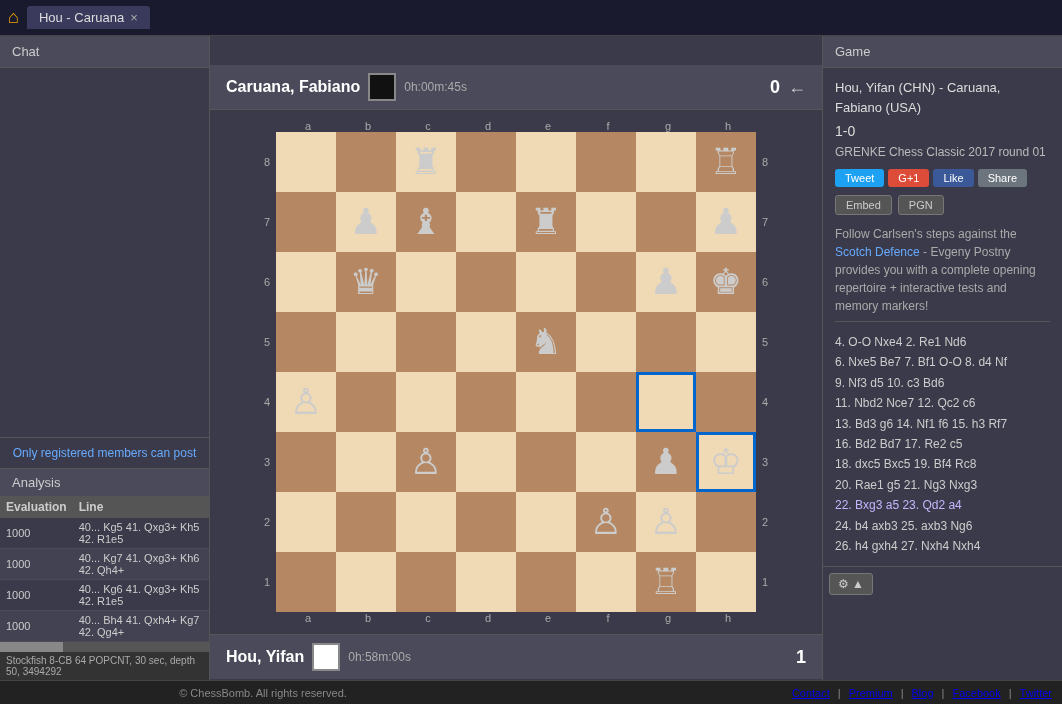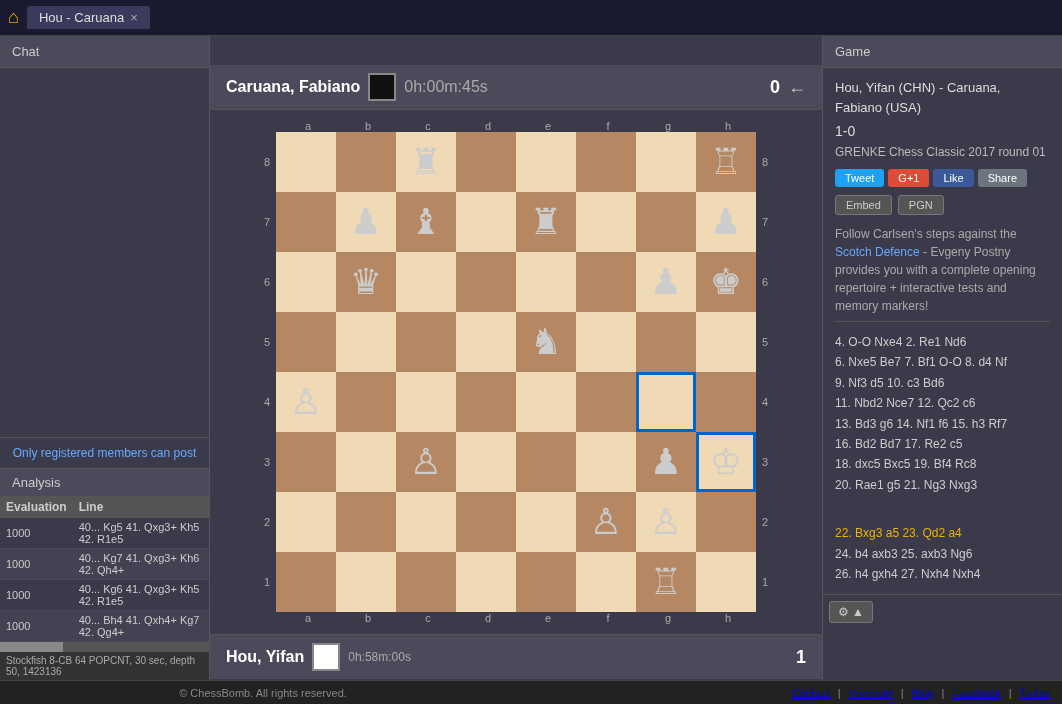--- a/index.html
+++ b/index.html
@@ -30,21 +30,21 @@
     #analysis-table tr:nth-child(even) td { background: #424252; }
     #analysis-scrollbar { background: #555; height: 10px; }
     #analysis-scrollbar-inner { background: #888; height: 10px; width: 30%; }
     #stockfish-info { font-size: 10px; color: #aaa; padding: 3px 6px; background: #333; }
 
     
     #center-panel { flex: 1; display: flex; flex-direction: column; align-items: center; background: #3a3a4a; }
     #player-top { width: 100%; padding: 8px 16px; display: flex; align-items: center; justify-content: space-between; background: #4a4a5a; border-bottom: 1px solid #555; margin-top: 29px; }
     #player-top-info { display: flex; align-items: center; gap: 8px; }
     #player-top-name { font-size: 16px; color: #fff; font-weight: bold; }
-    #player-top-time { font-size: 16px; color: #aaa; }
+    #player-top-time { font-size: 12px; color: #aaa; }
     #player-top-color { width: 28px; height: 28px; background: #111; border: 2px solid #888; }
     #player-top-score { font-size: 18px; color: #fff; font-weight: bold; }
     #score-arrow { color: #ccc; font-size: 18px; }
 
     #board-container { padding: 10px; }
     #board-coords-top { display: flex; margin-left: 20px; }
     #board-coords-top span { width: 60px; text-align: center; color: #aaa; font-size: 11px; }
     #board-row { display: flex; }
     #board-coords-left { display: flex; flex-direction: column; }
     #board-coords-left span { height: 60px; display: flex; align-items: center; color: #aaa; font-size: 11px; width: 18px; justify-content: center; }
@@ -136,21 +136,21 @@
             </tr>
             <tr>
               <td>1000</td>
               <td>40... Bh4 41. Qxh4+ Kg7 42. Qg4+</td>
             </tr>
           </tbody>
       </table>
       <div id="analysis-scrollbar">
         <div id="analysis-scrollbar-inner"></div>
       </div>
-      <div id="stockfish-info">Stockfish 8-CB 64 POPCNT, 30 sec, depth 50, 1423136</div>
+      <div id="stockfish-info">Stockfish 8-CB 64 POPCNT, 30 sec, depth 50, 3494292</div>
     </div>
   </div>
 
   <div id="center-panel">
 
     <div id="player-top">
       <div id="player-top-info">
         <div id="player-top-name">Caruana, Fabiano</div>
         <div id="player-top-color"></div>
         <div id="player-top-time">0h:00m:45s</div>
@@ -337,21 +337,21 @@
       </div>
       <div id="moves-list">
           <div style="font-size: 12px; color: rgb(204, 204, 204); line-height: 1.7;">4. O-O Nxe4 2. Re1 Nd6</div>
           <div style="font-size: 12px; color: rgb(204, 204, 204); line-height: 1.7;">6. Nxe5 Be7 7. Bf1 O-O 8. d4 Nf</div>
           <div style="font-size: 12px; color: rgb(204, 204, 204); line-height: 1.7;">9. Nf3 d5 10. c3 Bd6</div>
           <div style="font-size: 12px; color: rgb(204, 204, 204); line-height: 1.7;">11. Nbd2 Nce7 12. Qc2 c6</div>
           <div style="font-size: 12px; color: rgb(204, 204, 204); line-height: 1.7;">13. Bd3 g6 14. Nf1 f6 15. h3 Rf7</div>
           <div style="font-size: 12px; color: rgb(204, 204, 204); line-height: 1.7;">16. Bd2 Bd7 17. Re2 c5</div>
           <div style="font-size: 12px; color: rgb(204, 204, 204); line-height: 1.7;">18. dxc5 Bxc5 19. Bf4 Rc8</div>
           <div style="font-size: 12px; color: rgb(204, 204, 204); line-height: 1.7;">20. Rae1 g5 21. Ng3 Nxg3</div>
-          <div style="font-size: 12px; color: #eab308; line-height: 1.7; margin-top: 28px;">22. Bxg3 a5 23. Qd2 a4</div>
+          <div style="font-size: 12px; color: #c4b5fd; line-height: 1.7;">22. Bxg3 a5 23. Qd2 a4</div>
           <div style="font-size: 12px; color: rgb(204, 204, 204); line-height: 1.7;">24. b4 axb3 25. axb3 Ng6</div>
           <div style="font-size: 12px; color: rgb(204, 204, 204); line-height: 1.7;">26. h4 gxh4 27. Nxh4 Nxh4</div>
         </div>
     </div>
     <div id="settings-icon-area">
       <button class="settings-btn">⚙ ▲</button>
     </div>
   </div>
 </div>
 

